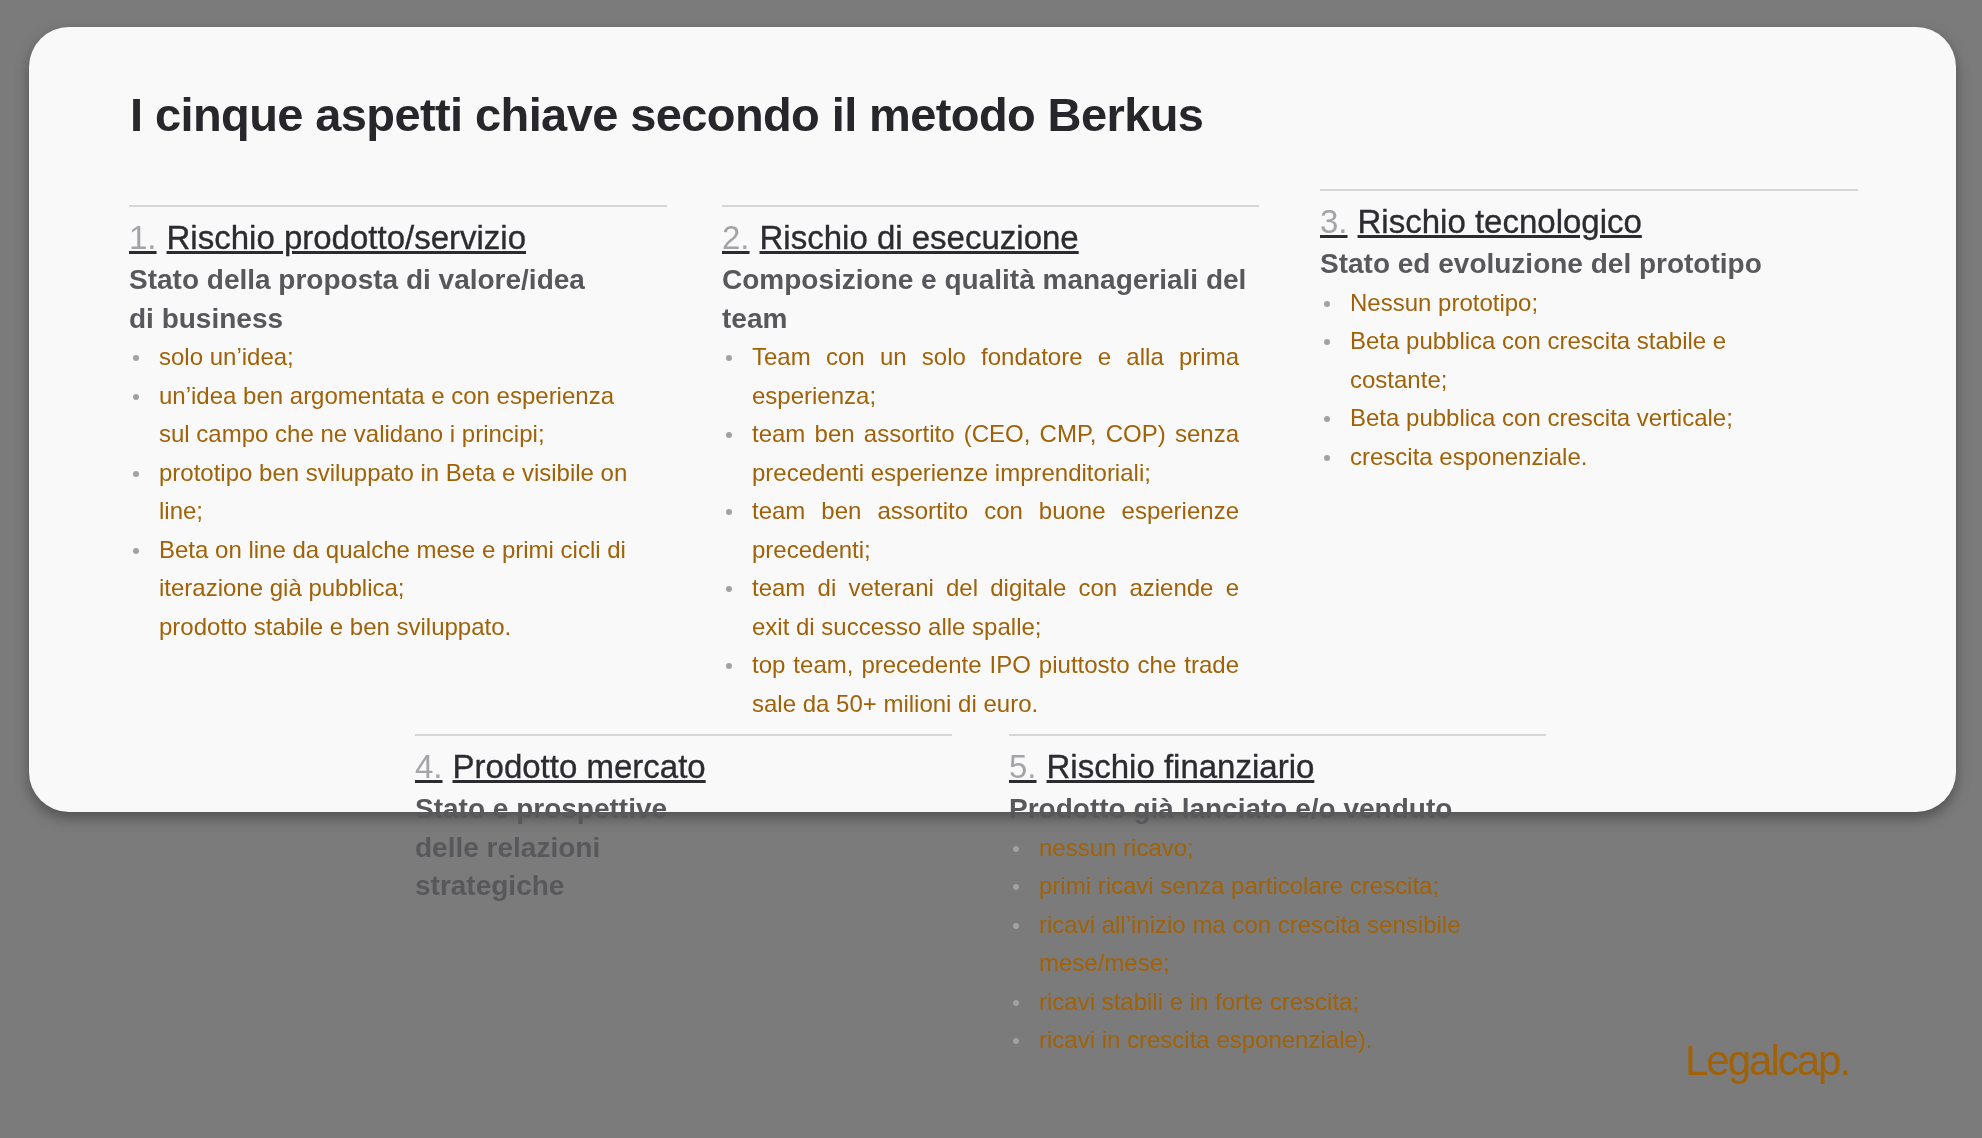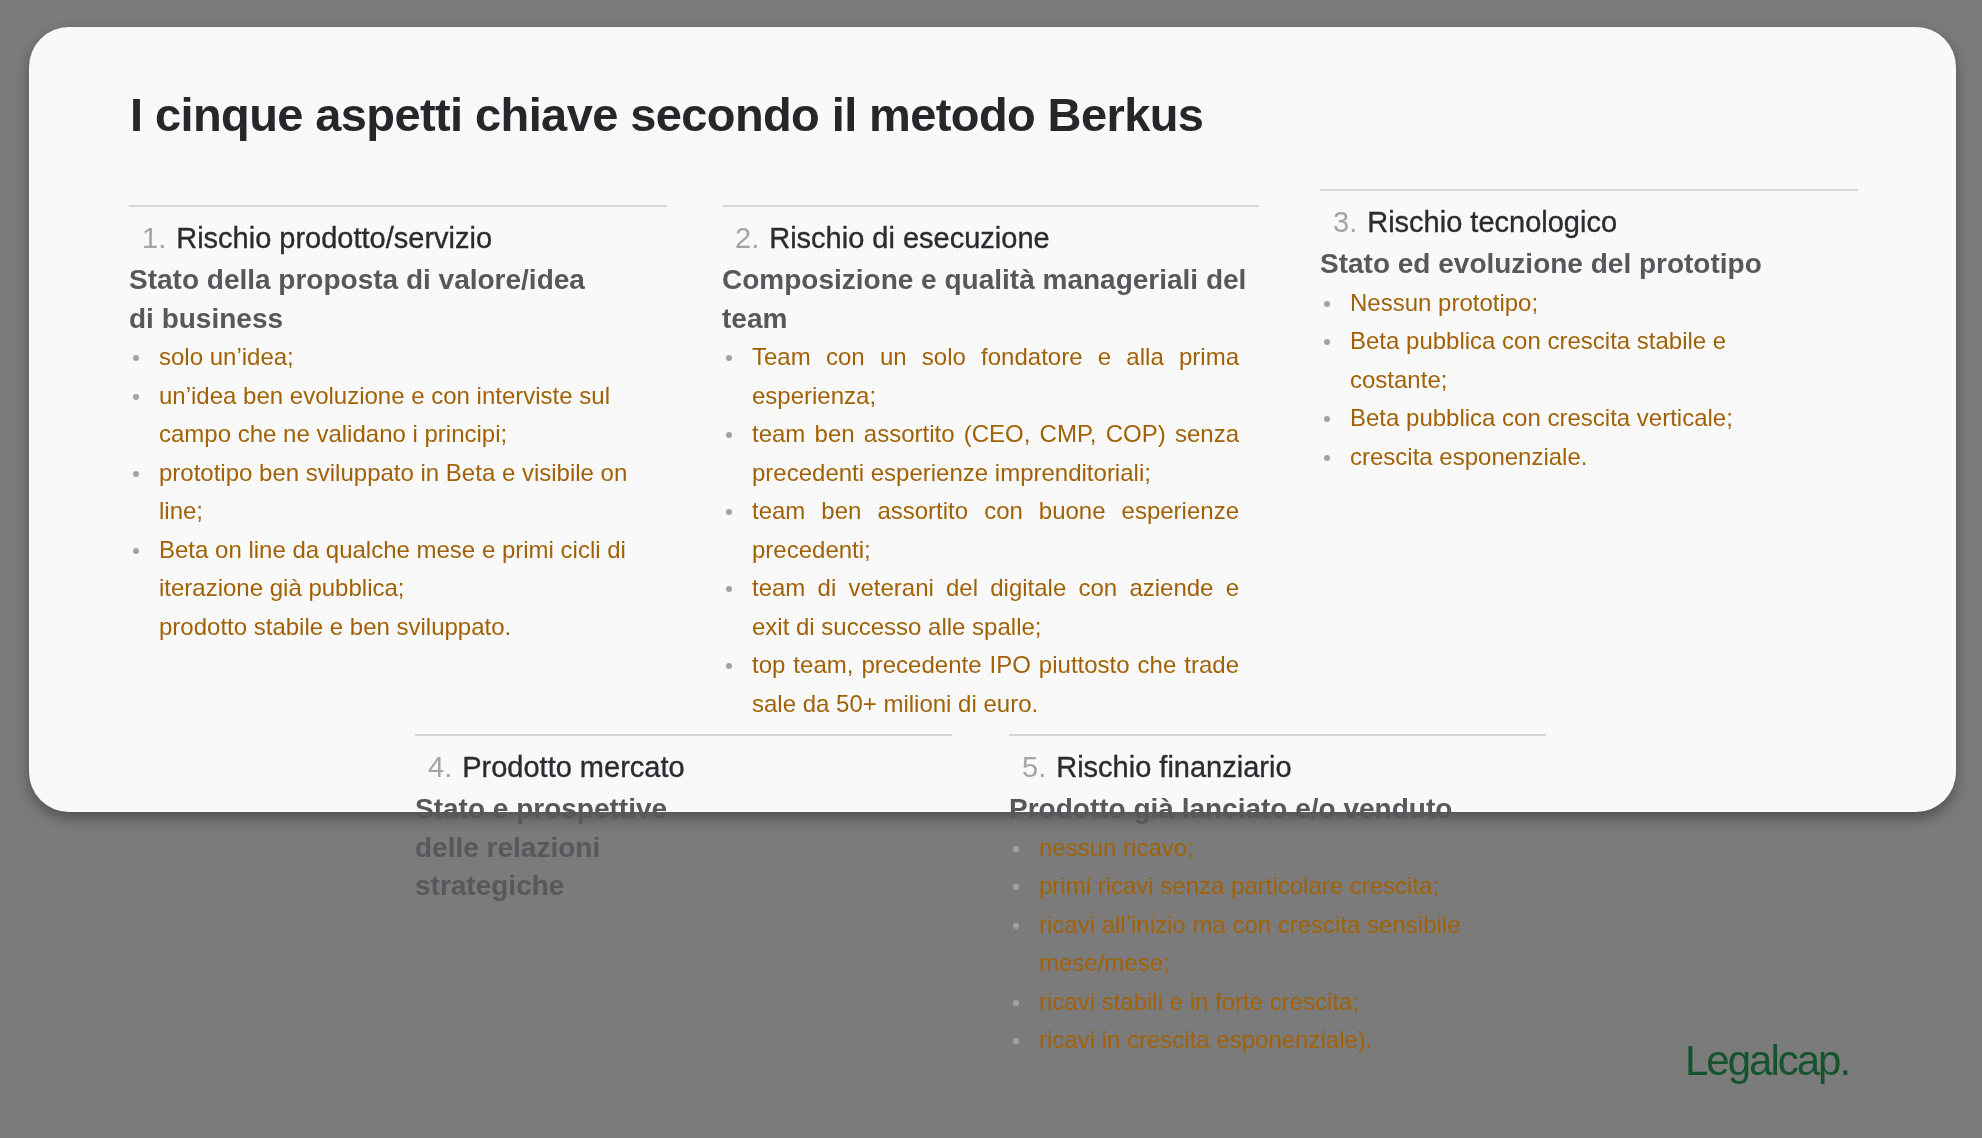--- a/index.html
+++ b/index.html
@@ -34,26 +34,27 @@
     color: #26262b;
     letter-spacing: -0.6px;
     white-space: nowrap;
   }
   .section {
     position: absolute;
     width: 538px;
     border-top: 2px solid #d6d6da;
   }
   .section-head {
-    margin: 10px 0 0 13px;
-    font-size: 29px;
+    margin: 10px 0 0 0;
+    font-size: 33px;
     font-weight: normal;
     color: #2b2b30;
     line-height: 42px;
     white-space: nowrap;
+    text-decoration: underline;
     -webkit-text-stroke: 0.35px #2b2b30;
   }
   .section-num {
     color: #a4a4a8;
     -webkit-text-stroke: 0;
     margin-right: 10px;
   }
   .section-sub {
     font-size: 28px;
     font-weight: bold;
@@ -90,37 +91,37 @@
   #s1 { left: 100px; top: 178px; }
   #s2 { left: 693px; top: 178px; width: 537px; }
   #s3 { left: 1291px; top: 162px; }
   #s4 { left: 386px; top: 707px; width: 537px; }
   #s5 { left: 980px; top: 707px; width: 537px; }
   .logo {
     position: absolute;
     left: 1656px;
     top: 1010px;
     font-size: 42px;
-    color: #14532d;
+    color: #a16207;
     letter-spacing: -2px;
     font-weight: normal;
   }
 </style>
 </head>
 <body>
 
 <div class="slide">
   <h1 class="title">I cinque aspetti chiave secondo il metodo Berkus</h1>
 
   <div class="section" id="s1">
     <h2 class="section-head"><span class="section-num">1.</span><span>Rischio prodotto/servizio</span></h2>
     <div class="section-sub" style="width:460px">Stato della proposta di valore/idea di business</div>
     <ul class="section-list" style="width:500px">
       <li class="bulleted">solo un’idea;</li>
-      <li class="bulleted">un’idea ben evoluzione e con interviste sul campo che ne validano i principi;</li>
+      <li class="bulleted">un’idea ben argomentata e con esperienza sul campo che ne validano i principi;</li>
       <li class="bulleted">prototipo ben sviluppato in Beta e visibile on line;</li>
       <li class="bulleted">Beta on line da qualche mese e primi cicli di iterazione già pubblica;</li>
       <li>prodotto stabile e ben sviluppato.</li>
     </ul>
   </div>
 
   <div class="section" id="s2">
     <h2 class="section-head"><span class="section-num">2.</span><span>Rischio di esecuzione</span></h2>
     <div class="section-sub">Composizione e qualità manageriali del team</div>
     <ul class="section-list justify">

